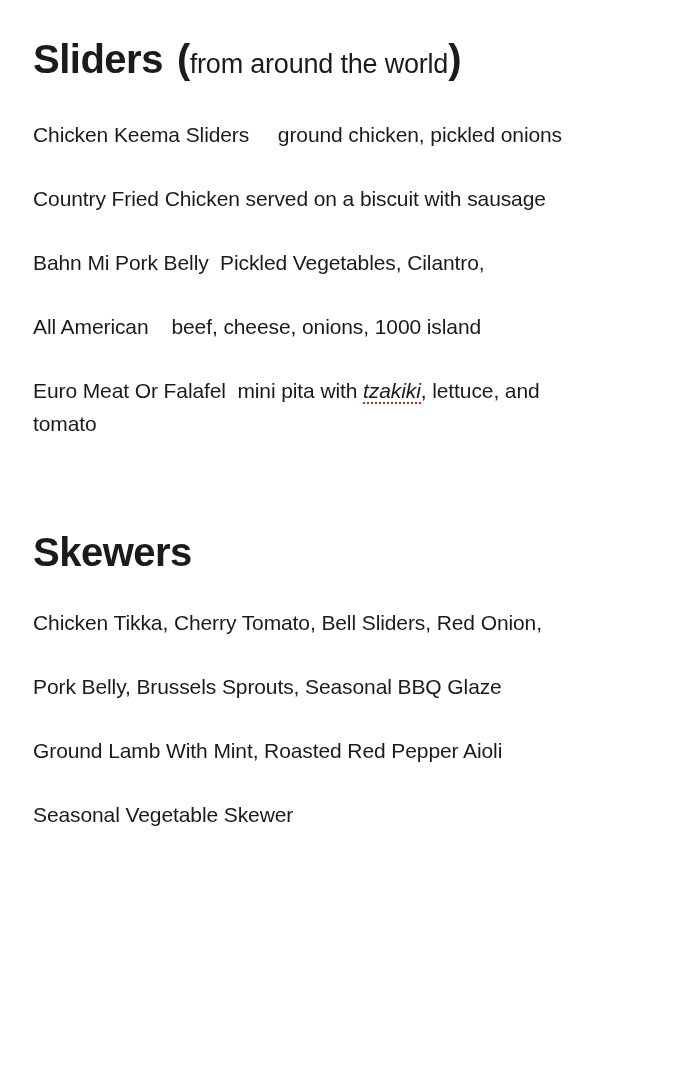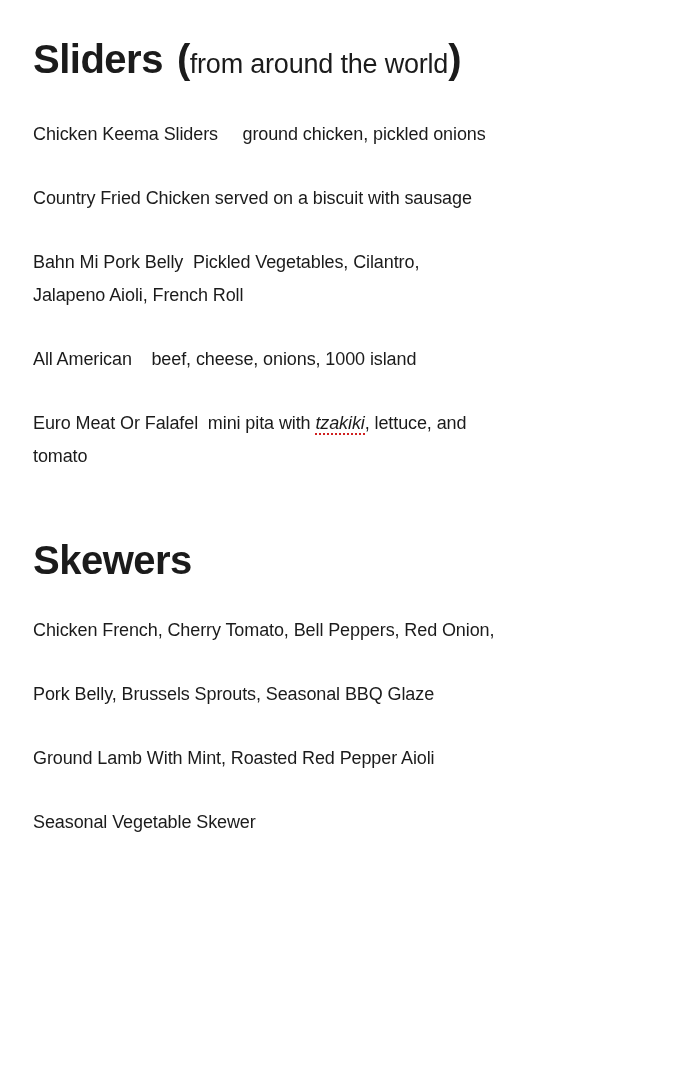--- a/index.html
+++ b/index.html
@@ -35,28 +35,28 @@
   }
   .section-title .subtitle-text {
     font-size: 27px;
     font-weight: 400;
     letter-spacing: -0.2px;
   }
   .title-sliders {
     padding-top: 36px;
   }
   .title-skewers {
-    margin-top: 64px;
+    margin-top: 89px;
   }
   .menu-list {
     margin-top: 24px;
   }
   .menu-item {
     margin-top: 31px;
-    font-size: 18px;
+    font-size: 21px;
     line-height: 33px;
     font-weight: 400;
     letter-spacing: -0.1px;
   }
   .line {
     white-space: pre-wrap;
   }
   .misspelled {
     border-bottom: 2px dotted #d02020;
     font-style: italic;
@@ -75,42 +75,41 @@
       <div class="menu-item">
         <div class="line">Chicken Keema Sliders     ground chicken, pickled onions</div>
       </div>
 
       <div class="menu-item">
         <div class="line">Country Fried Chicken served on a biscuit with sausage</div>
       </div>
 
       <div class="menu-item">
         <div class="line">Bahn Mi Pork Belly  Pickled Vegetables, Cilantro,</div>
-        <div class="line">Jalapeno Aioli, French Roll</div>
       </div>
 
       <div class="menu-item">
         <div class="line">All American    beef, cheese, onions, 1000 island</div>
       </div>
 
       <div class="menu-item">
         <div class="line"><span>Euro Meat Or Falafel  mini pita with </span><span class="misspelled">tzakiki</span><span>, lettuce, and</span></div>
         <div class="line">tomato</div>
       </div>
 
     </div>
   </section>
 
   <section>
     <h1 class="section-title title-skewers"><span>Skewers</span></h1>
 
     <div class="menu-list">
 
       <div class="menu-item">
-        <div class="line">Chicken French, Cherry Tomato, Bell Peppers, Red Onion,</div>
+        <div class="line">Chicken Tikka, Cherry Tomato, Bell Sliders, Red Onion,</div>
       </div>
 
       <div class="menu-item">
         <div class="line">Pork Belly, Brussels Sprouts, Seasonal BBQ Glaze</div>
       </div>
 
       <div class="menu-item">
         <div class="line">Ground Lamb With Mint, Roasted Red Pepper Aioli</div>
       </div>
 

